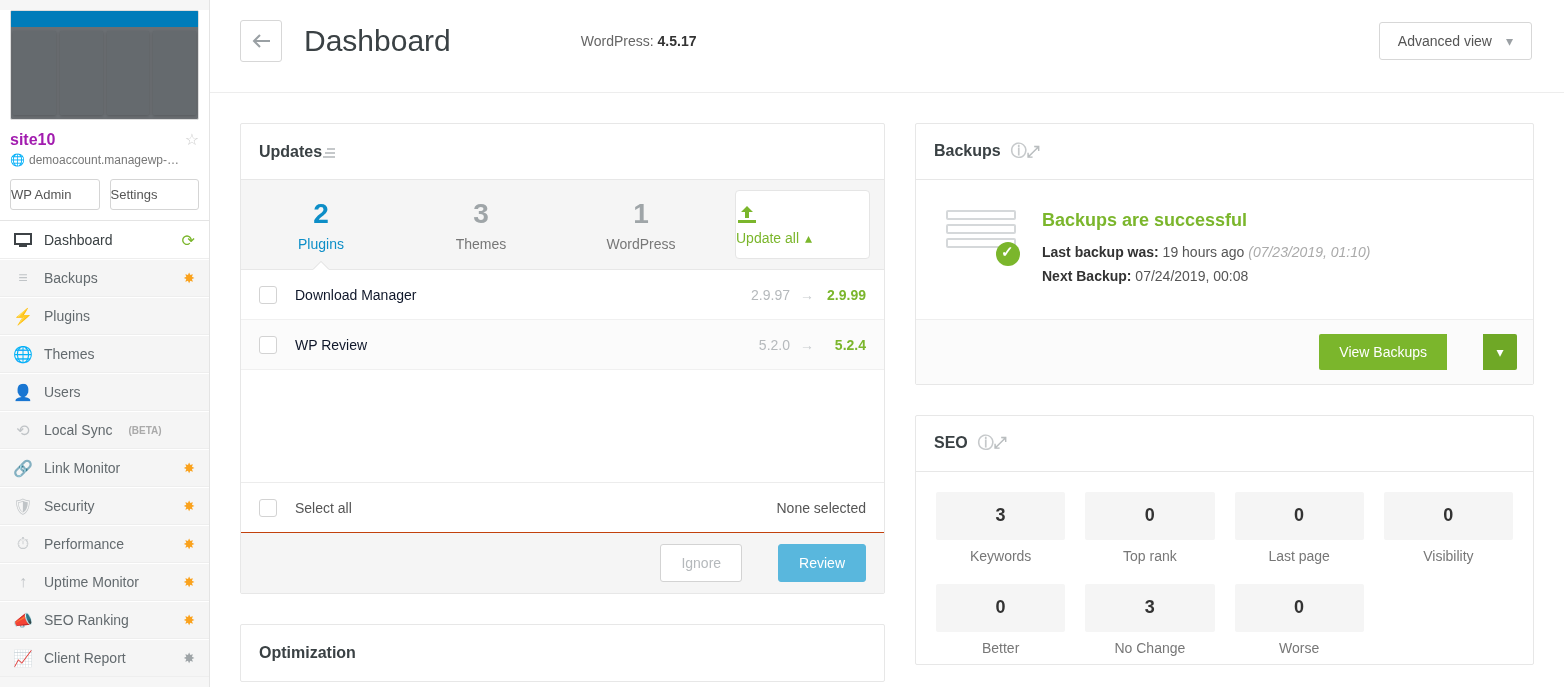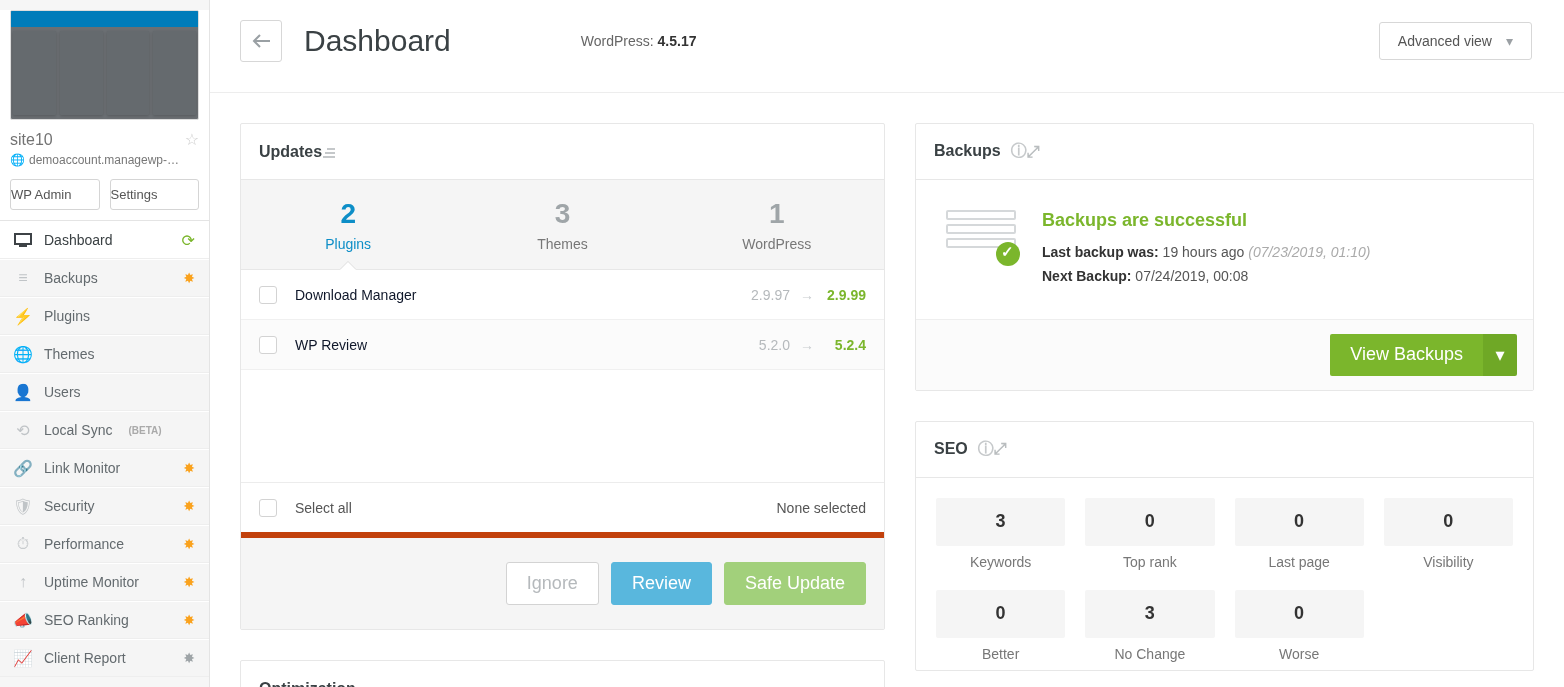--- a/index.html
+++ b/index.html
@@ -10,21 +10,21 @@
 .sidebar { width: 210px; background: #f6f6f6; border-right: 1px solid #e4e4e4; overflow: hidden; }
 .main { flex: 1; background: #fff; overflow: hidden; }
 
 
 .site-card { background: #fff; border-bottom: 1px solid #e4e4e4; padding: 0 10px 10px 10px; }
 .site-thumb { margin: 10px 0 10px 0; height: 110px; background: #6b6f73; border: 1px solid #ddd; border-radius: 2px; position: relative; overflow: hidden; }
 .site-thumb .bar { position:absolute; top:0; left:0; right:0; height:16px; background:#007cba; }
 .site-thumb .cols { position:absolute; top:16px; left:0; right:0; bottom:0; display:flex; }
 .site-thumb .cols div { flex:1; background:#656a6e; margin:4px 2px; border-radius:1px; box-shadow:0 1px 3px rgba(0,0,0,.2); }
 .site-name-row { display:flex; justify-content:space-between; align-items:center; }
-.site-name { font-size: 16px; font-weight: 400; color: #737373; }
+.site-name { font-size: 16px; font-weight: 700; color: #a21caf; }
 .star-icon { color:#ccc; font-size:16px; cursor:pointer; }
 .site-url-row { display:flex; align-items:center; gap:4px; color:#faa21d; font-size:12px; margin-top:2px; height:18px; }
 .globe-icon { color:#faa21d; }
 .site-url { color:#777; overflow:hidden; white-space:nowrap; text-overflow:ellipsis; }
 .site-btns { display:flex; gap:10px; margin-top:10px; }
 .btn-small { flex:1; padding:7px 0; border:1px solid #d5d5d5; border-radius:3px; background:#fff; color:#555; cursor:pointer; font-size:13px; }
 
 
 .nav { }
 .nav-item { display:flex; align-items:center; justify-content:space-between; height:38px; padding:0 14px; border-bottom:1px solid #eee; border-top:1px solid #fff; color:#636a6e; cursor:pointer; background:#f5f5f5;}
@@ -72,22 +72,22 @@
 .upd-row { display:flex; align-items:center; height:50px; padding:0 18px; border-bottom:1px solid #f0f0f0; }
 .upd-row:nth-child(even) { background:#fbfbfb; }
 .chk { width:18px; height:18px; border:1px solid #d3d3d3; border-radius:3px; background:#fff; margin-right:18px; cursor:pointer; }
 .pname { flex:1; color:#0f172a; font-weight:500; }
 .oldv { color:#b5b9bc; }
 .arrow-right-ico { color:#c7cbce; margin:0 12px 0 10px; }
 .newv { color:#7bb62c; font-weight:600; min-width:40px; text-align:right;}
 
 .select-row { display:flex; align-items:center; justify-content:space-between; height:50px; padding:0 18px; border-top:1px solid #ececec; color:#555; }
 .select-left { display:flex; align-items:center; }
-.action-row { display:flex; justify-content:flex-end; gap:12px; padding:24px 18px; background:#f5f5f5; border-top:6px solid #c2410c;}
-.btn { padding:10px 20px; border-radius:3px; border:1px solid #d3d3d3; cursor:pointer; font-size:18px; }
+.action-row { display:flex; justify-content:flex-end; padding:11px 18px; background:#f5f5f5; border-top:1px solid #c2410c;}
+.btn { padding:10px 20px; border-radius:3px; border:1px solid #d3d3d3; cursor:pointer; font-size:14px;margin-left:36px; }
 .btn.ignore { background:#fff; color:#b5b9bc; }
 .btn.update { background:#59b7dd; border-color:#59b7dd; color:#fff; }
 .btn.safe { background:#a2d07b; border-color:#a2d07b; color:#fff; }
 
 
 .info-ico { color:#c6c9cb; margin-left:10px; }
 .expand-ico { color:#b9bdbf; cursor:pointer; }
 .backup-body { padding:30px 30px 0 30px; display:flex; gap:26px; }
 .backup-icon { width:70px; height:50px; position:relative; }
 .backup-icon .srv { display:block; height:10px; border:2px solid #d5d8da; border-radius:2px; margin-bottom:4px; }
@@ -271,20 +271,32 @@
               <div class="tlabel">Plugins</div>
             </div>
             <div class="tab">
               <div class="count">3</div>
               <div class="tlabel">Themes</div>
             </div>
             <div class="tab">
               <div class="count">1</div>
               <div class="tlabel">WordPress</div>
             </div>
+            <div class="tab updateall">
+              <span class="update-all-ico">
+                  <svg width="22" height="20" viewBox="0 0 22 20">
+                    <path d="M11 2 L5 8 H9 V14 H13 V8 H17 Z" fill="#7bb62c"></path>
+                    <rect x="2" y="16" width="18" height="3" fill="#7bb62c"></rect>
+                  </svg>
+                </span>
+              <span class="update-all-txt">
+                  <span>Update all</span>
+                  <span>▴</span>
+                </span>
+            </div>
           </div>
 
           <div class="upd-rows">
             <div class="upd-row">
               <span class="chk"></span>
               <span class="pname">Download Manager</span>
               <span class="oldv">2.9.97</span>
               <span class="arrow-right-ico">→</span>
               <span class="newv">2.9.99</span>
             </div>
@@ -301,21 +313,20 @@
             <div class="select-left">
               <span class="chk"></span>
               <span>Select all</span>
             </div>
             <span>None selected</span>
           </div>
 
           <div class="action-row">
             <div class="btn ignore">Ignore</div>
             <div class="btn update">Review</div>
-            <div class="btn safe">Safe Update</div>
           </div>
         </div>
 
         <div class="panel">
           <div class="panel-head" style="border-bottom:none;">
             <span>Optimization</span>
           </div>
         </div>
       </div>
 

